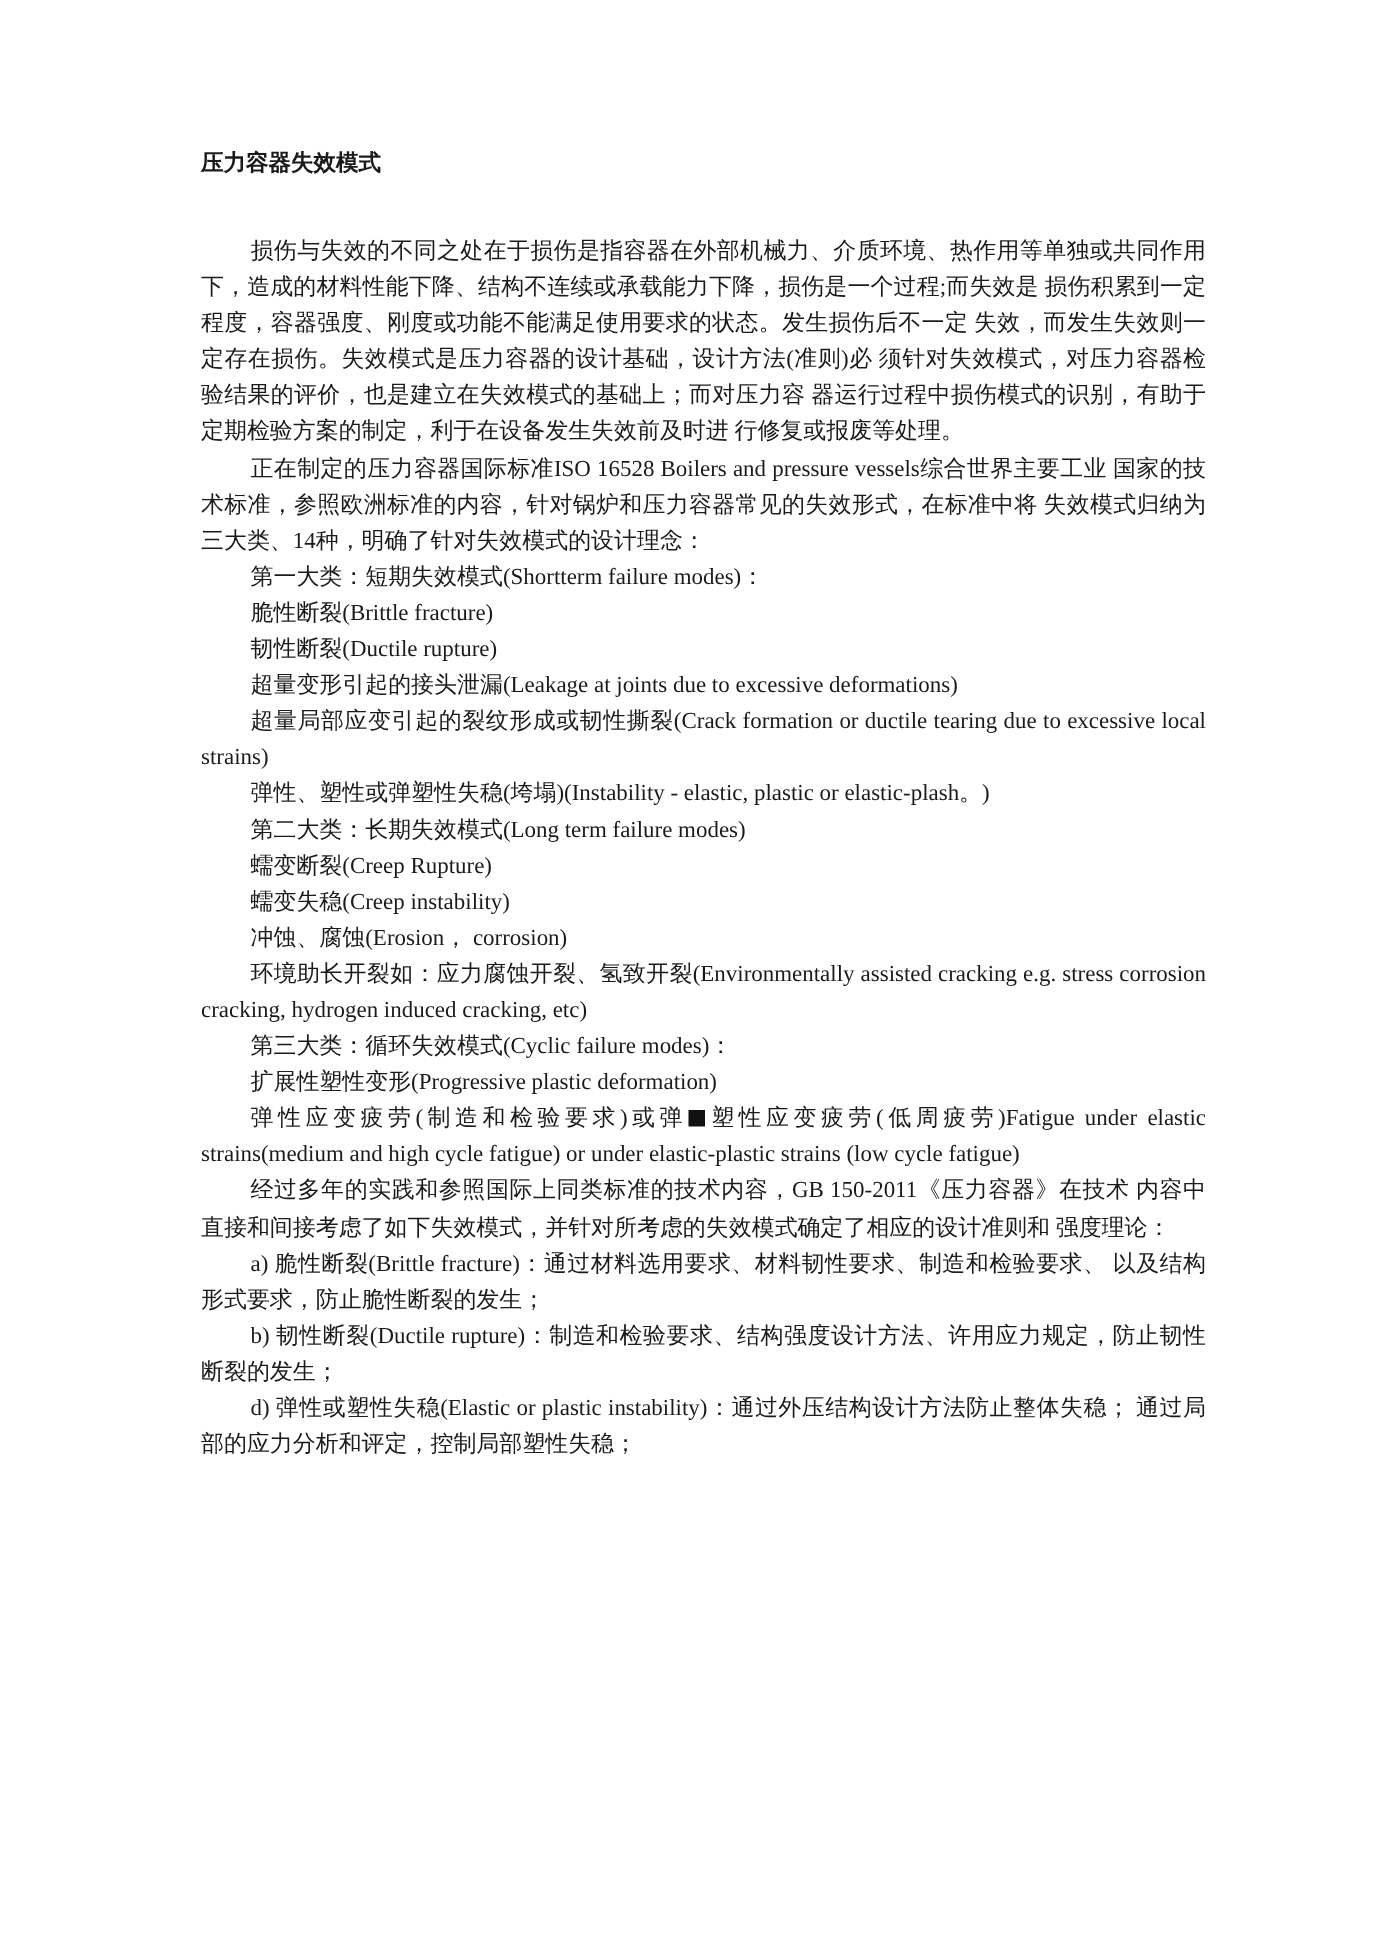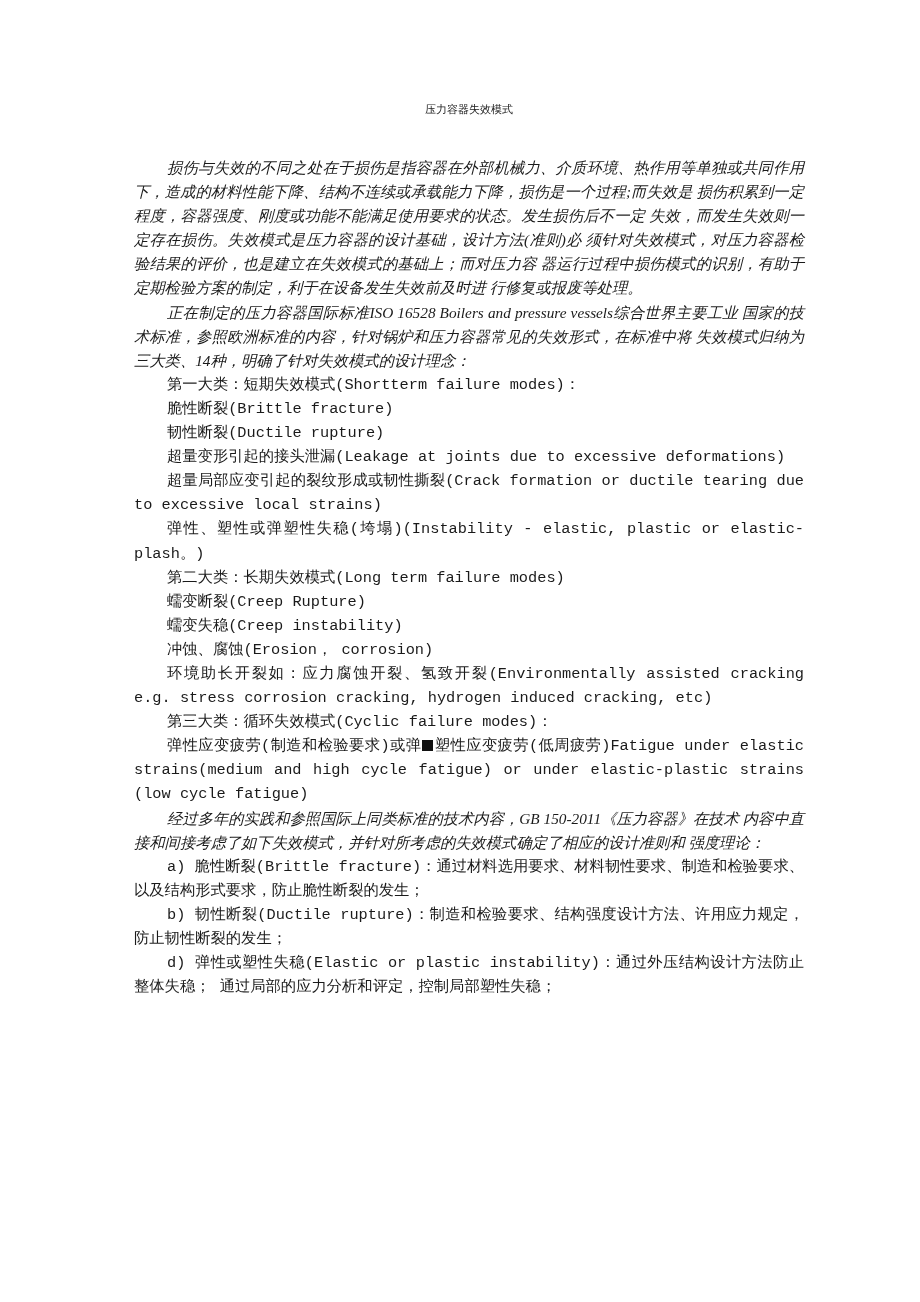--- a/index.html
+++ b/index.html
@@ -18,36 +18,33 @@
     .page {
       position: absolute;
       left: 134px;
       top: 97px;
       width: 670px;
       font-size: 15.3px;
       line-height: 24.1px;
     }
     .title {
       margin: 0 0 35px 0;
-      font-size: 11px;
-      font-weight: normal;
+      font-size: 15px;
+      font-weight: bold;
       line-height: 24px;
-      text-align: center;
     }
     .p {
       margin: 0;
       text-indent: 33px;
       text-align: justify;
-      font-style: italic;
     }
     .item {
       margin: 0;
       text-indent: 33px;
       text-align: justify;
-      font-family: Liberation Mono, monospace;
     }
     .sq {
       display: inline-block;
       width: 11px;
       height: 11px;
       background: #111;
       vertical-align: -1px;
       margin: 0 1px;
     }
   </style>
@@ -72,20 +69,21 @@
   <div>
     <p class="item">第二大类：长期失效模式(Long term failure modes)</p>
     <p class="item">蠕变断裂(Creep Rupture)</p>
     <p class="item">蠕变失稳(Creep instability)</p>
     <p class="item">冲蚀、腐蚀(Erosion， corrosion)</p>
     <p class="item">环境助长开裂如：应力腐蚀开裂、氢致开裂(Environmentally assisted cracking e.g. stress corrosion cracking, hydrogen induced cracking, etc)</p>
   </div>
 
   <div>
     <p class="item">第三大类：循环失效模式(Cyclic failure modes)：</p>
+    <p class="item">扩展性塑性变形(Progressive plastic deformation)</p>
     <p class="item"><span>弹性应变疲劳(制造和检验要求)或弹</span><span class="sq"></span><span>塑性应变疲劳(低周疲劳)Fatigue under elastic strains(medium and high cycle fatigue) or under elastic-plastic strains (low cycle fatigue)</span></p>
   </div>
 
   <p class="p">经过多年的实践和参照国际上同类标准的技术内容，GB 150-2011《压力容器》在技术 内容中直接和间接考虑了如下失效模式，并针对所考虑的失效模式确定了相应的设计准则和 强度理论：</p>
 
   <div>
     <p class="item">a) 脆性断裂(Brittle fracture)：通过材料选用要求、材料韧性要求、制造和检验要求、 以及结构形式要求，防止脆性断裂的发生；</p>
     <p class="item">b) 韧性断裂(Ductile rupture)：制造和检验要求、结构强度设计方法、许用应力规定，防止韧性断裂的发生；</p>
     <p class="item">d) 弹性或塑性失稳(Elastic or plastic instability)：通过外压结构设计方法防止整体失稳； 通过局部的应力分析和评定，控制局部塑性失稳；</p>
   </div>

